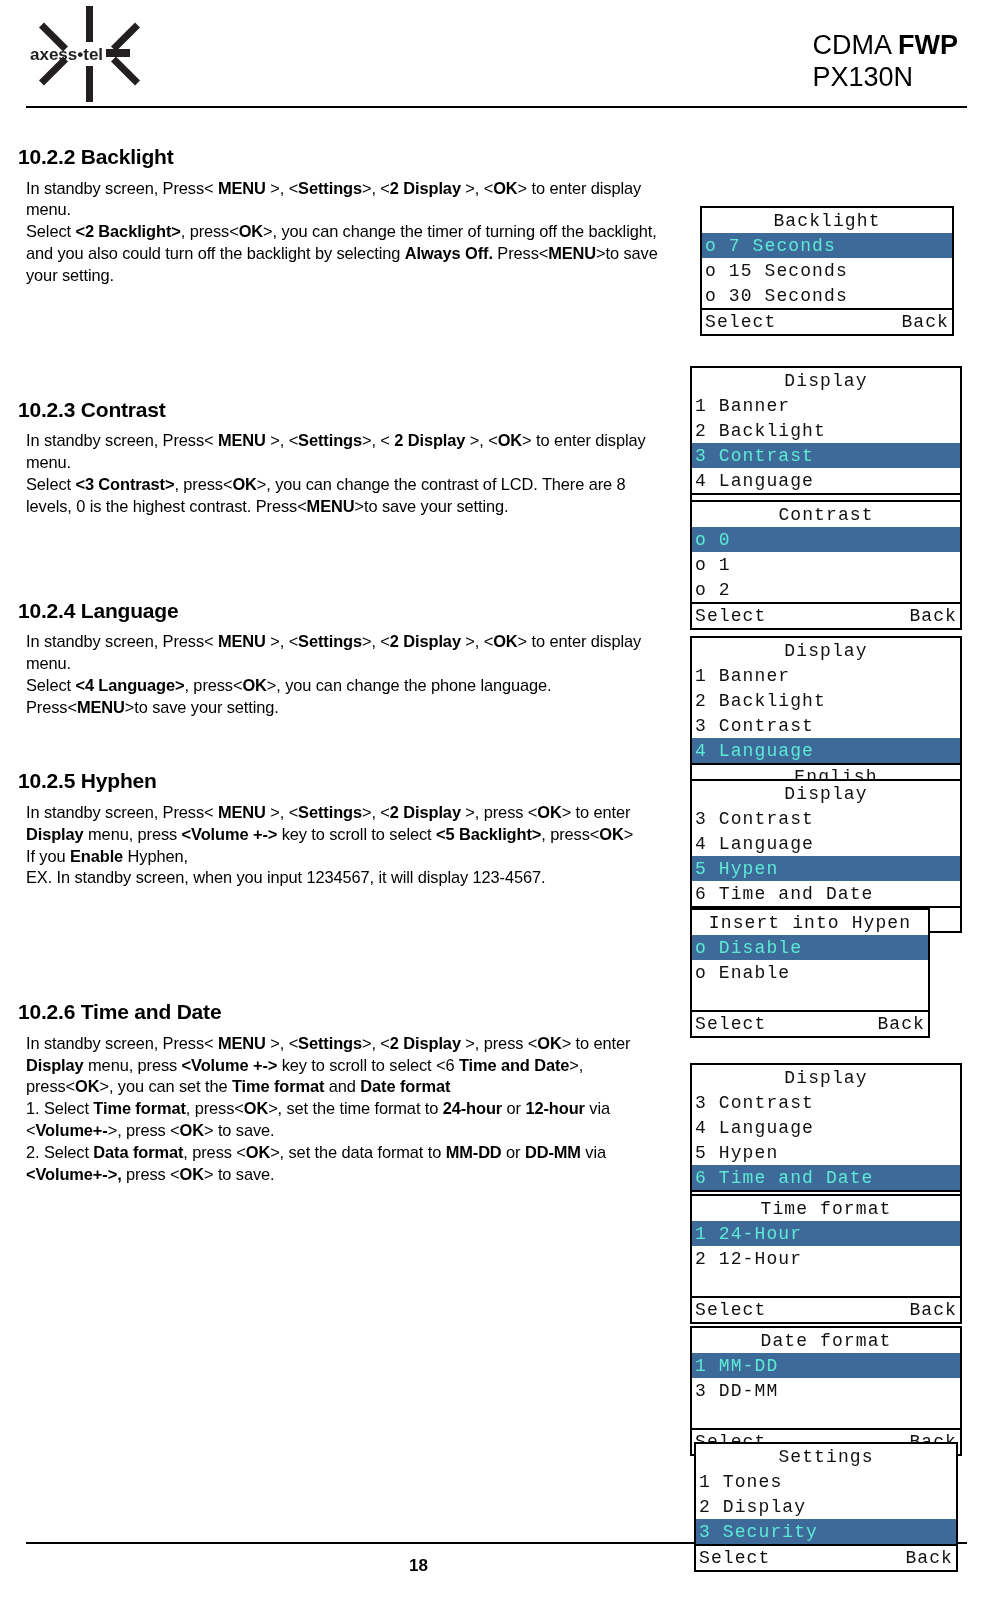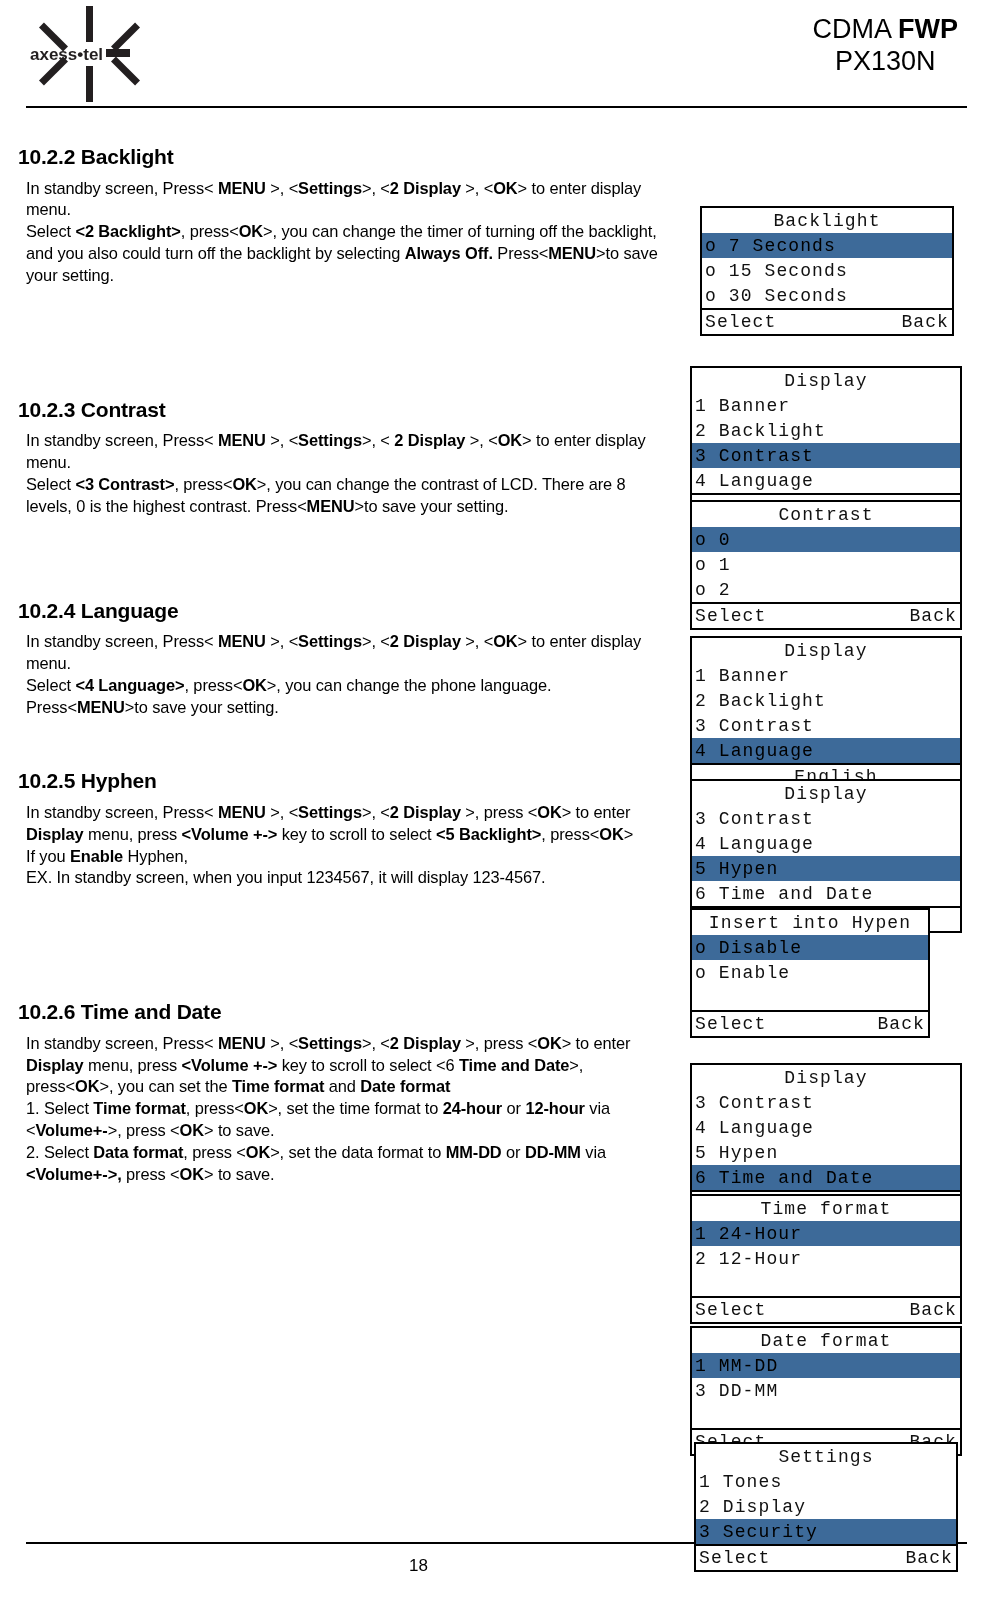--- a/index.html
+++ b/index.html
@@ -22,22 +22,22 @@
     height: 108px;
   }
   #brand-logo {
     position: absolute;
     left: 22px; top: 4px;
     width: 140px; height: 100px;
   }
   #brand-logo svg { display: block; }
   #header-title {
     position: absolute;
-    right: 35px; top: 14px;
-    text-align: center;
+    right: 35px; top: 30px;
+    text-align: left;
     line-height: 1.18;
   }
   .hdr-line { font-size: 27px; letter-spacing: 0px; white-space: nowrap; }
   .hdr-line .lite { font-weight: 400; }
   .hdr-line .bold { font-weight: 700; }
   #header-rule {
     position: absolute;
     left: 26px; top: 106px;
     width: 941px; height: 0;
     border-top: 2.5px solid #000;
@@ -85,21 +85,21 @@
     display: flex;
     align-items: center;
     padding: 0 3px;
     white-space: nowrap;
     overflow: hidden;
   }
   .lcd-row.title { justify-content: center; }
   .lcd-row.center { justify-content: center; }
   .lcd-row.hl {
     background: #3d6A99;
-    color: #000000;
+    color: #5eead4;
   }
   .lcd-row.sep-top { border-top: 2.2px solid #000000; padding-left: 23px; }
   .lcd-row.blank { }
   .lcd-foot {
     height: 26px;
     display: flex;
     align-items: center;
     justify-content: space-between;
     padding: 0 3px;
     border-top: 2.2px solid #000000;
@@ -126,21 +126,21 @@
     width: 941px; height: 0;
     border-top: 2.5px solid #000;
     z-index: 1;
   }
   #page-number {
     position: absolute;
     left: 0; bottom: 22px;
     width: 837px;
     text-align: center;
     font-size: 17px;
-    font-weight: 400;
+    font-weight: 700;
     z-index: 1;
   }
 </style>
 </head>
 <body>
 
 <div id="page-header">
 
   <div id="brand-logo">
     <svg width="140" height="100" viewBox="0 0 140 100">

